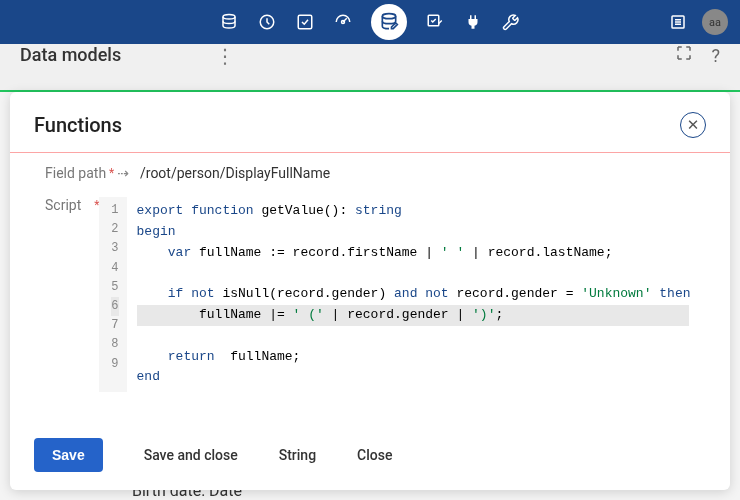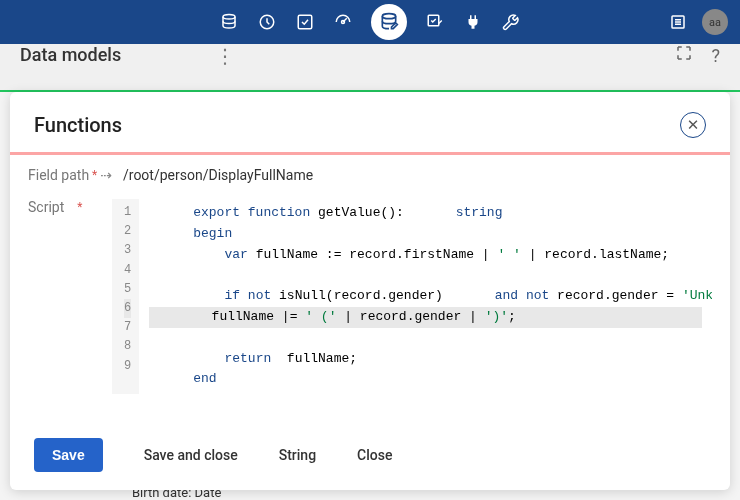--- a/index.html
+++ b/index.html
@@ -16,39 +16,39 @@
 .subhead-left { font-size: 18px; font-weight: 500; color: #333; }
 .subhead-title { position: absolute; left: 260px; font-size: 17px; color: #333; }
 .subhead-actions { margin-left: auto; display: flex; gap: 18px; align-items: center; color: #666; }
 .subhead-actions span { cursor: pointer; font-size: 18px; }
 
 .modal { position: absolute; top: 92px; left: 10px; right: 10px; bottom: 10px; background: white; border-radius: 6px; box-shadow: 0 2px 12px rgba(0,0,0,0.15); display: flex; flex-direction: column; }
 .modal-header { padding: 20px 24px 14px; display: flex; justify-content: space-between; align-items: center; }
 .modal-title { font-size: 20px; font-weight: 500; color: #222; }
 .close-btn { width: 26px; height: 26px; border: 1px solid #1a4789; border-radius: 50%; display: flex; align-items: center; justify-content: center; color: #555; cursor: pointer; font-size: 15px; }
 
-.modal-body { padding: 12px 18px; flex: 1; overflow: hidden; border-top: 3px solid #fca5a5; }
+.modal-body { padding: 12px 35px; flex: 1; overflow: hidden; border-top: 1px solid #fca5a5; }
 .form-row { display: flex; align-items: flex-start; margin-bottom: 16px; }
 .form-label { width: 95px; font-size: 14px; color: #777; display: flex; align-items: center; gap: 3px; }
 .form-label .req { color: #d9534f; font-size: 12px; }
 .form-value { font-size: 14px; color: #333; }
 
 .code-editor { display: flex; font-family: "SFMono-Regular", Consolas, "Liberation Mono", Menlo, monospace; font-size: 13px; border: 0; background: white; flex: 1; width: 600px; }
 .gutter { background: #f5f5f5; color: #888; text-align: right; padding: 4px 8px 4px 12px; user-select: none; line-height: 1.6; font-size: 12px; }
 .code { padding: 4px 10px; line-height: 1.6; white-space: pre; overflow-x: auto; flex: 1; }
 .code-line { height: 1.6em; }
 .hl { background: #e8e8e8; font-family: Liberation Mono, monospace; }
-.kw { color: #1a4789; margin-left: 44px; }
+.kw { color: #1a4789; }
 .str { color: #007a3d; }
 
 .modal-footer { padding: 14px 24px 18px; display: flex; gap: 41px; align-items: center; font-size: 14px; }
 .btn-primary { background: #2563c9; color: white; border: none; border-radius: 4px; padding: 9px 18px; font-size: 14px; font-weight: 600; cursor: pointer; }
 .btn-link { color: #333; cursor: pointer; font-weight: 500; }
 
-.bg-hint { position: absolute; bottom: 0; left: 132px; font-size: 13px; color: #333; z-index: -1; }
+.bg-hint { position: absolute; bottom: 0; left: 132px; font-size: 16px; color: #333; z-index: -1; }
 </style>
 </head>
 <body>
 
 <div class="topbar">
   <div class="topbar-center">
     <span class="topbar-icon">
         <svg width="18" height="18" viewBox="0 0 24 24" fill="none" stroke="currentColor" stroke-width="2">
           <ellipse cx="12" cy="5" rx="8" ry="3"></ellipse>
           <path d="M4 5v6c0 1.7 3.6 3 8 3s8-1.3 8-3V5"></path>

